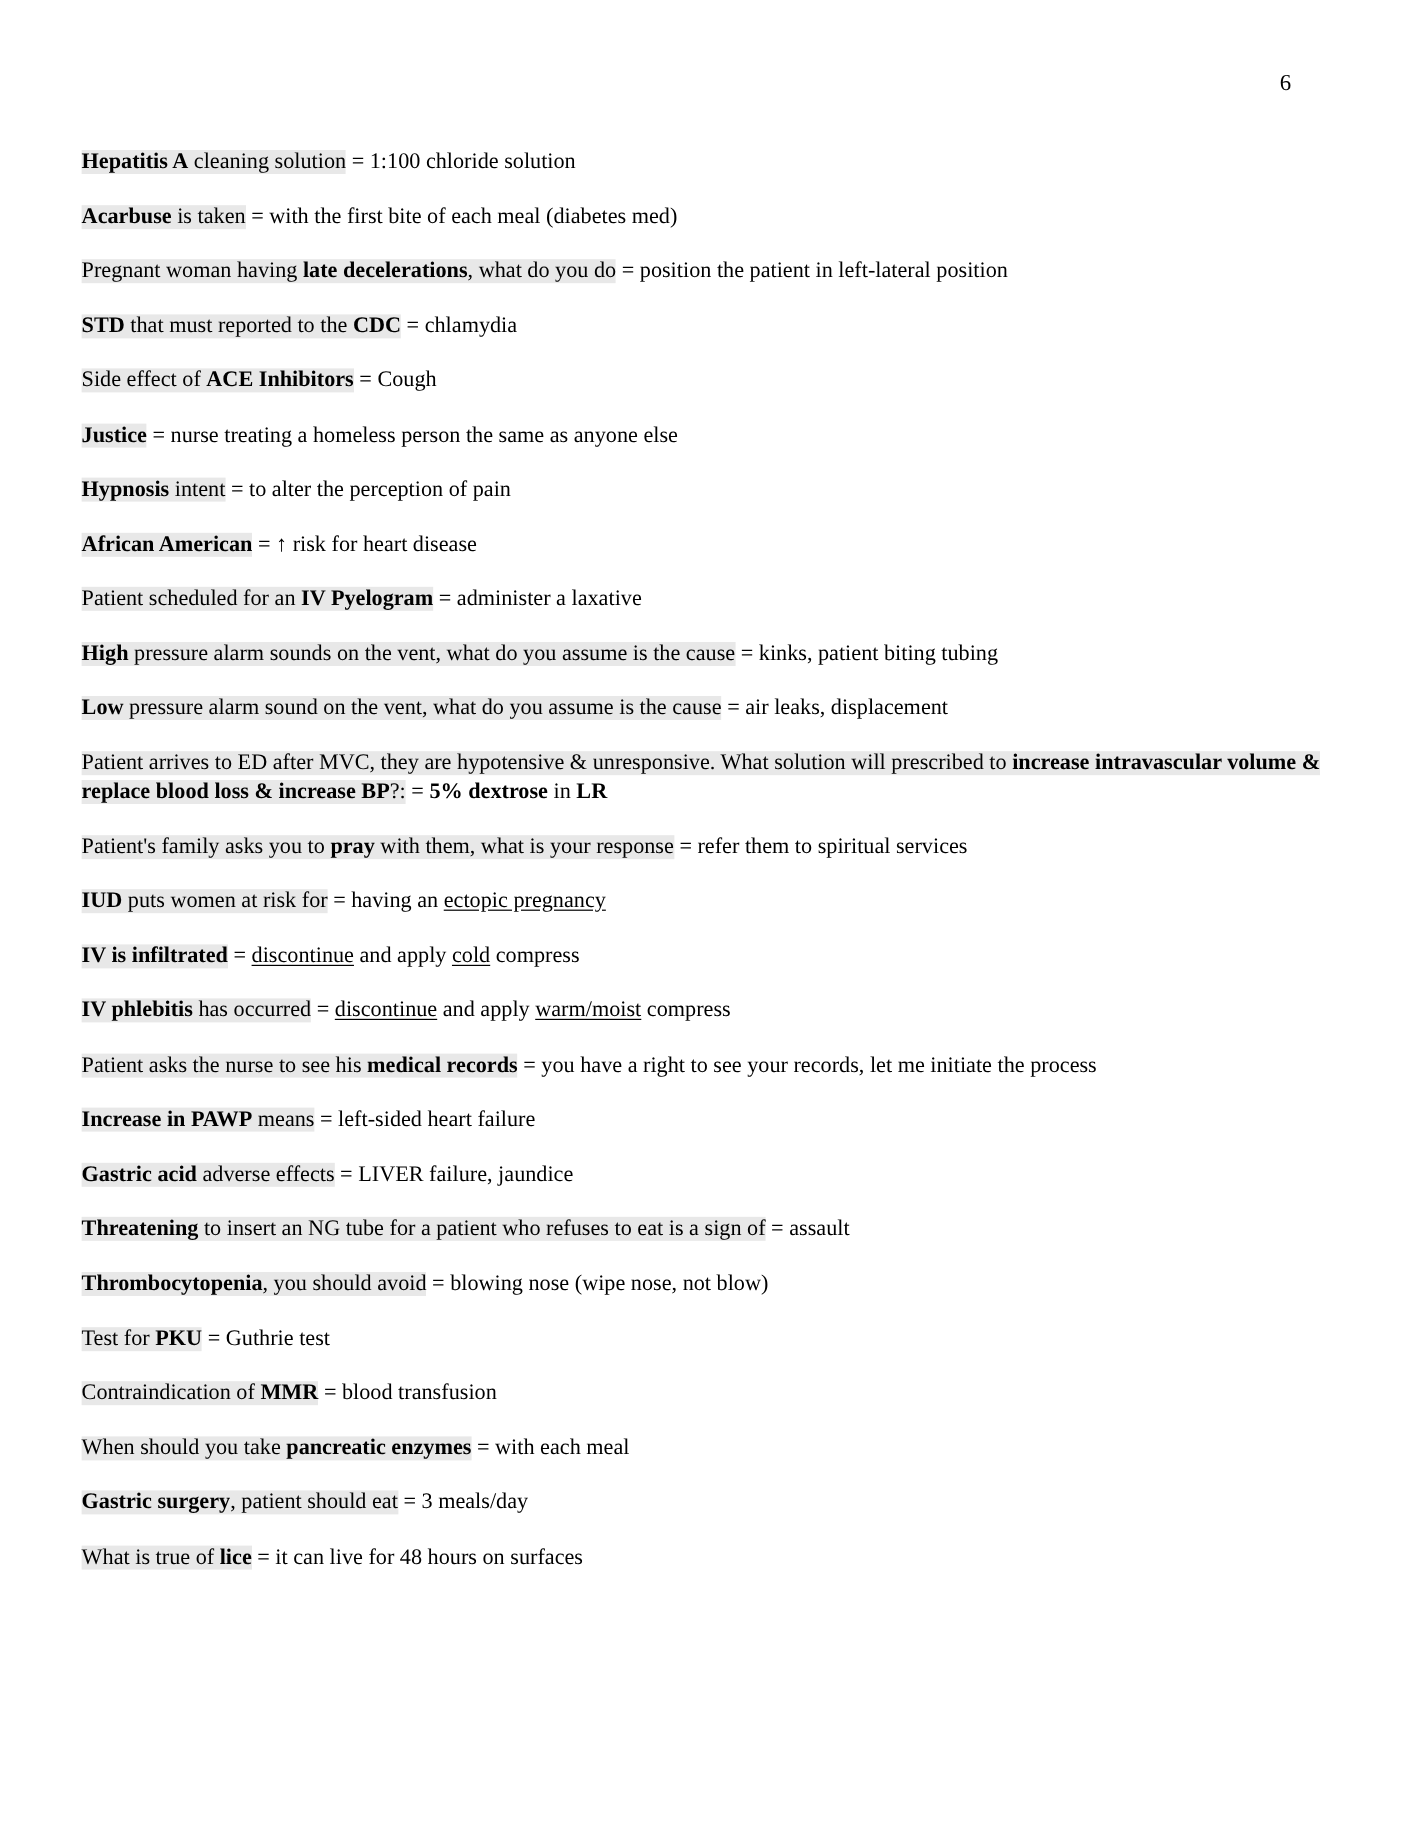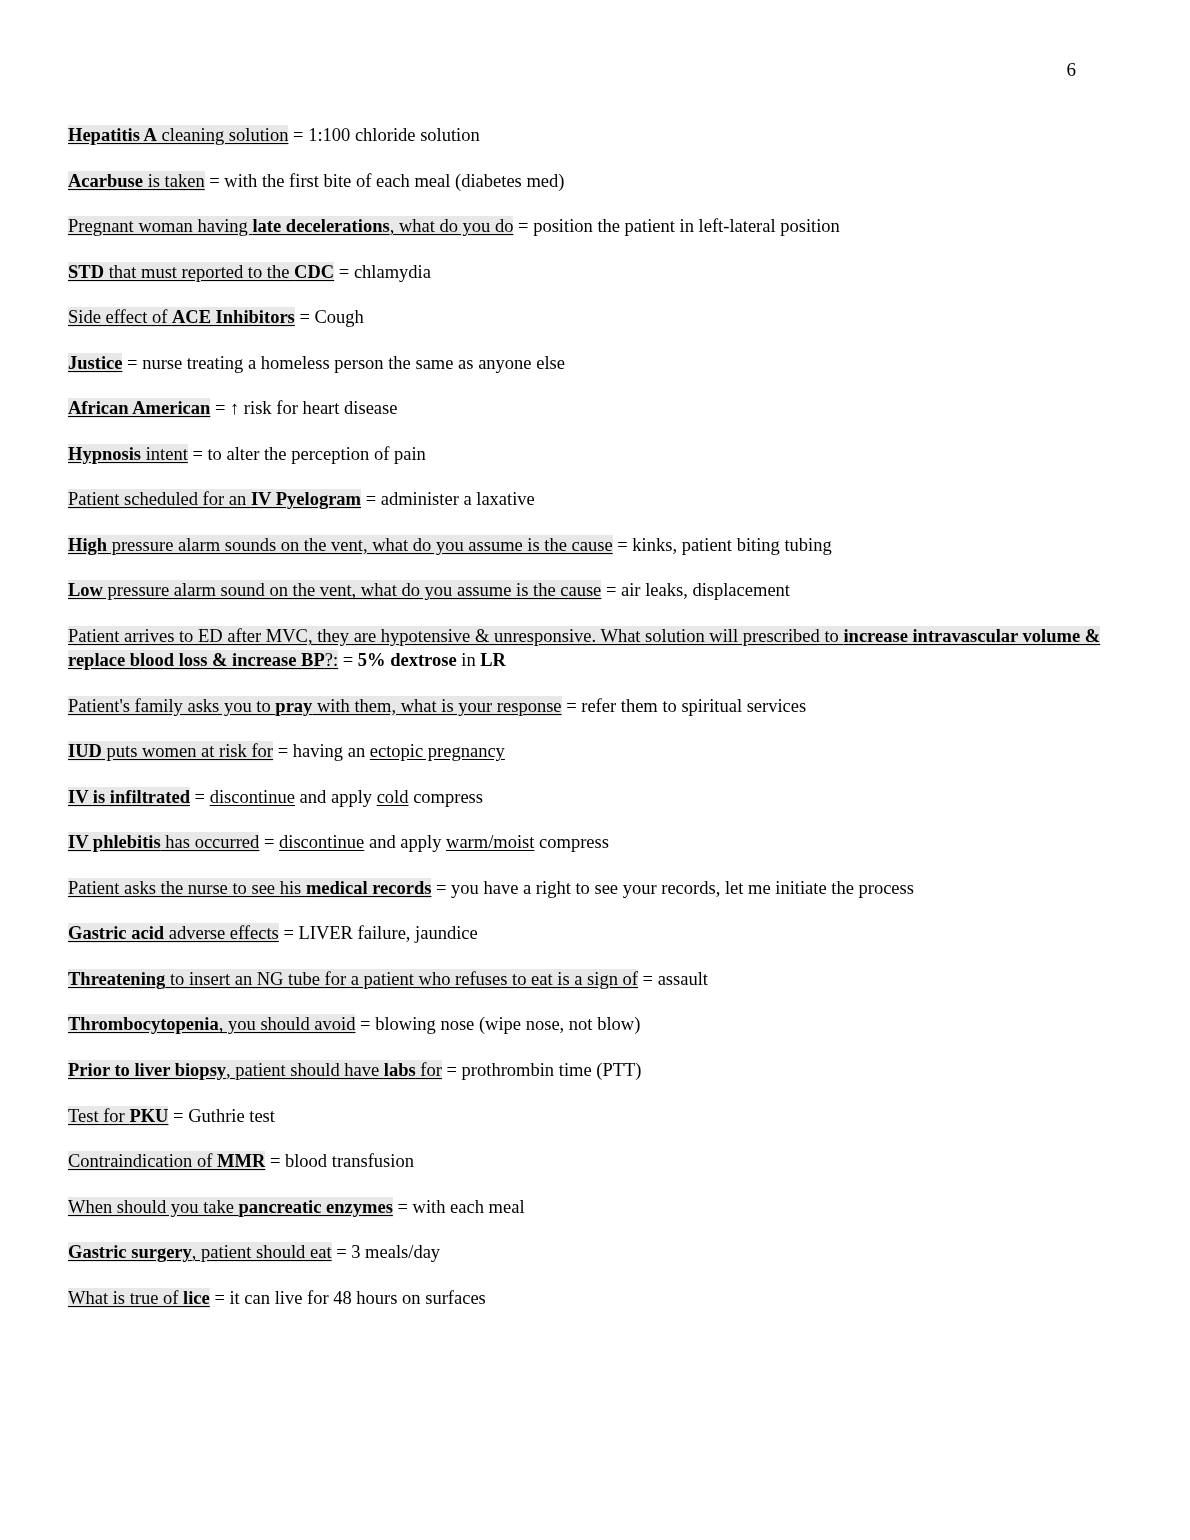--- a/index.html
+++ b/index.html
@@ -34,21 +34,20 @@
   }
   .line {
     font-size: 18.5px;
     line-height: 1.3;
     margin: 0 0 21.5px 0;
     font-family: "Liberation Serif", serif;
     color: #000;
     white-space: normal;
   }
   .line .q {
-    text-decoration: underline;
     background: #e8e8e8;
     text-underline-offset: 2px;
   }
   .line .q b,
   .line .q strong {
     font-weight: bold;
   }
   .line .a {
     background: transparent;
     text-decoration: none;
@@ -66,34 +65,34 @@
 
 <div class="page">
   <div class="page-number">6</div>
   <div class="lines">
       <p class="line"><span class="q"><b>Hepatitis A</b> cleaning solution</span><span class="a"> = 1:100 chloride solution</span></p>
       <p class="line"><span class="q"><b>Acarbuse</b> is taken</span><span class="a"> = with the first bite of each meal (diabetes med)</span></p>
       <p class="line"><span class="q">Pregnant woman having <b>late decelerations</b>, what do you do</span><span class="a"> = position the patient in left-lateral position</span></p>
       <p class="line"><span class="q"><b>STD</b> that must reported to the <b>CDC</b></span><span class="a"> = chlamydia</span></p>
       <p class="line"><span class="q">Side effect of <b>ACE Inhibitors</b></span><span class="a"> = Cough</span></p>
       <p class="line"><span class="q"><b>Justice</b></span><span class="a"> = nurse treating a homeless person the same as anyone else</span></p>
+      <p class="line"><span class="q"><b>Hypnosis</b> intent</span><span class="a"> = to alter the perception of pain</span></p>
       <p class="line"><span class="q"><b>African American</b></span><span class="a"> = ↑ risk for heart disease</span></p>
-      <p class="line"><span class="q"><b>Hypnosis</b> intent</span><span class="a"> = to alter the perception of pain</span></p>
       <p class="line"><span class="q">Patient scheduled for an <b>IV Pyelogram</b></span><span class="a"> = administer a laxative</span></p>
       <p class="line"><span class="q"><b>High</b> pressure alarm sounds on the vent, what do you assume is the cause</span><span class="a"> = kinks, patient biting tubing</span></p>
       <p class="line"><span class="q"><b>Low</b> pressure alarm sound on the vent, what do you assume is the cause</span><span class="a"> = air leaks, displacement</span></p>
       <p class="line"><span class="q">Patient arrives to ED after MVC, they are hypotensive &amp; unresponsive. What solution will prescribed to <b>increase intravascular volume &amp; replace blood loss &amp; increase BP</b>?:</span><span class="a"> = <b>5% dextrose</b> in <b>LR</b></span></p>
       <p class="line"><span class="q">Patient's family asks you to <b>pray</b> with them, what is your response</span><span class="a"> = refer them to spiritual services</span></p>
       <p class="line"><span class="q"><b>IUD</b> puts women at risk for</span><span class="a"> = having an <u>ectopic pregnancy</u></span></p>
       <p class="line"><span class="q"><b>IV is infiltrated</b></span><span class="a"> = <u>discontinue</u> and apply <u>cold</u> compress</span></p>
       <p class="line"><span class="q"><b>IV phlebitis</b> has occurred</span><span class="a"> = <u>discontinue</u> and apply <u>warm/moist</u> compress</span></p>
       <p class="line"><span class="q">Patient asks the nurse to see his <b>medical records</b></span><span class="a"> = you have a right to see your records, let me initiate the process</span></p>
+      <p class="line"><span class="q"><b>Increase in PAWP</b> means</span><span class="a"> = left-sided heart failure</span></p>
       <p class="line"><span class="q"><b>Gastric acid</b> adverse effects</span><span class="a"> = LIVER failure, jaundice</span></p>
       <p class="line"><span class="q"><b>Threatening</b> to insert an NG tube for a patient who refuses to eat is a sign of</span><span class="a"> = assault</span></p>
       <p class="line"><span class="q"><b>Thrombocytopenia</b>, you should avoid</span><span class="a"> = blowing nose (wipe nose, not blow)</span></p>
-      <p class="line"><span class="q"><b>Prior to liver biopsy</b>, patient should have <b>labs</b> for</span><span class="a"> = prothrombin time (PTT)</span></p>
       <p class="line"><span class="q">Test for <b>PKU</b></span><span class="a"> = Guthrie test</span></p>
       <p class="line"><span class="q">Contraindication of <b>MMR</b></span><span class="a"> = blood transfusion</span></p>
       <p class="line"><span class="q">When should you take <b>pancreatic enzymes</b></span><span class="a"> = with each meal</span></p>
       <p class="line"><span class="q"><b>Gastric surgery</b>, patient should eat</span><span class="a"> = 3 meals/day</span></p>
       <p class="line"><span class="q">What is true of <b>lice</b></span><span class="a"> = it can live for 48 hours on surfaces</span></p>
     </div>
 </div>
 
 </body></html>

